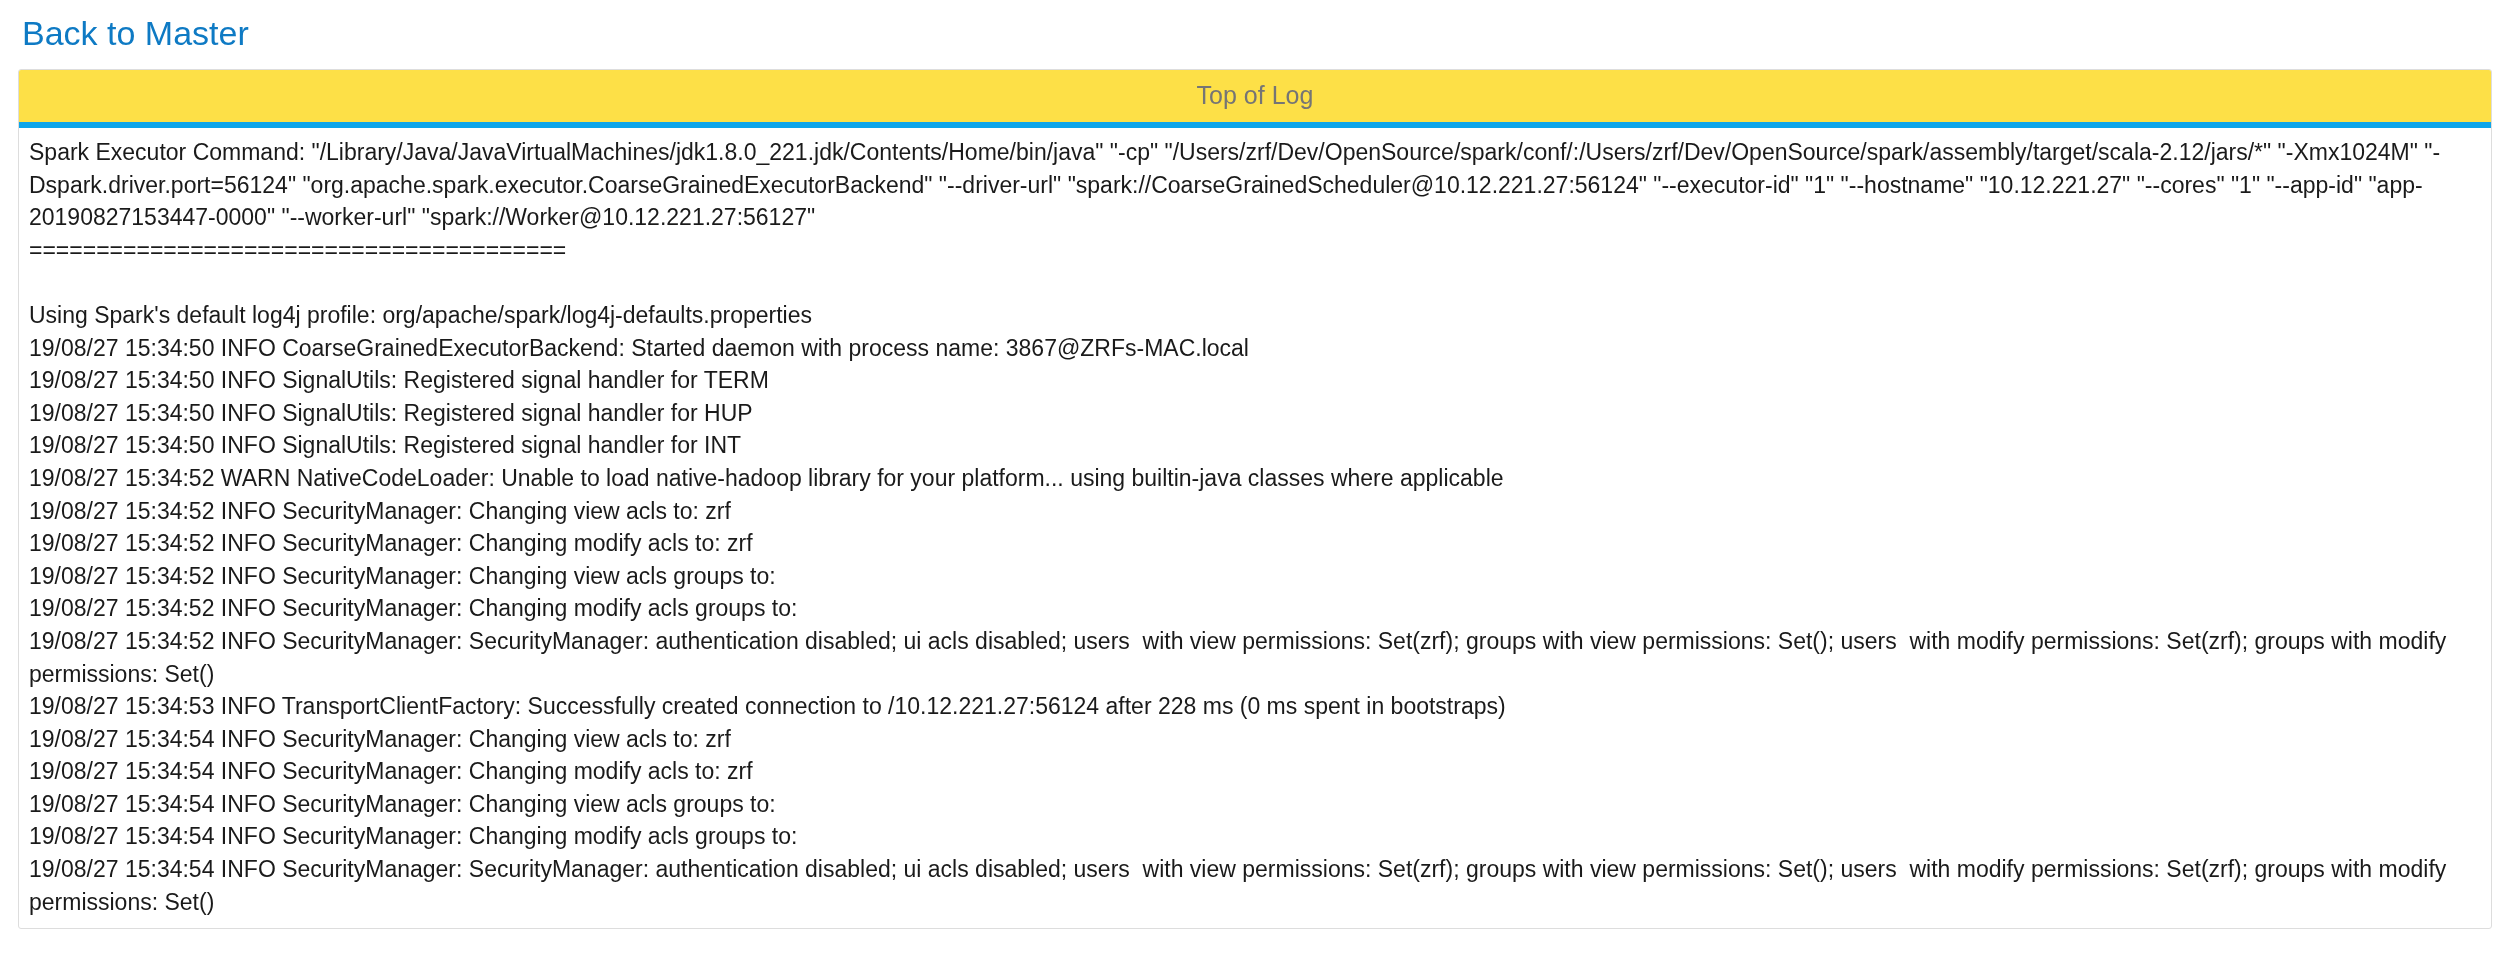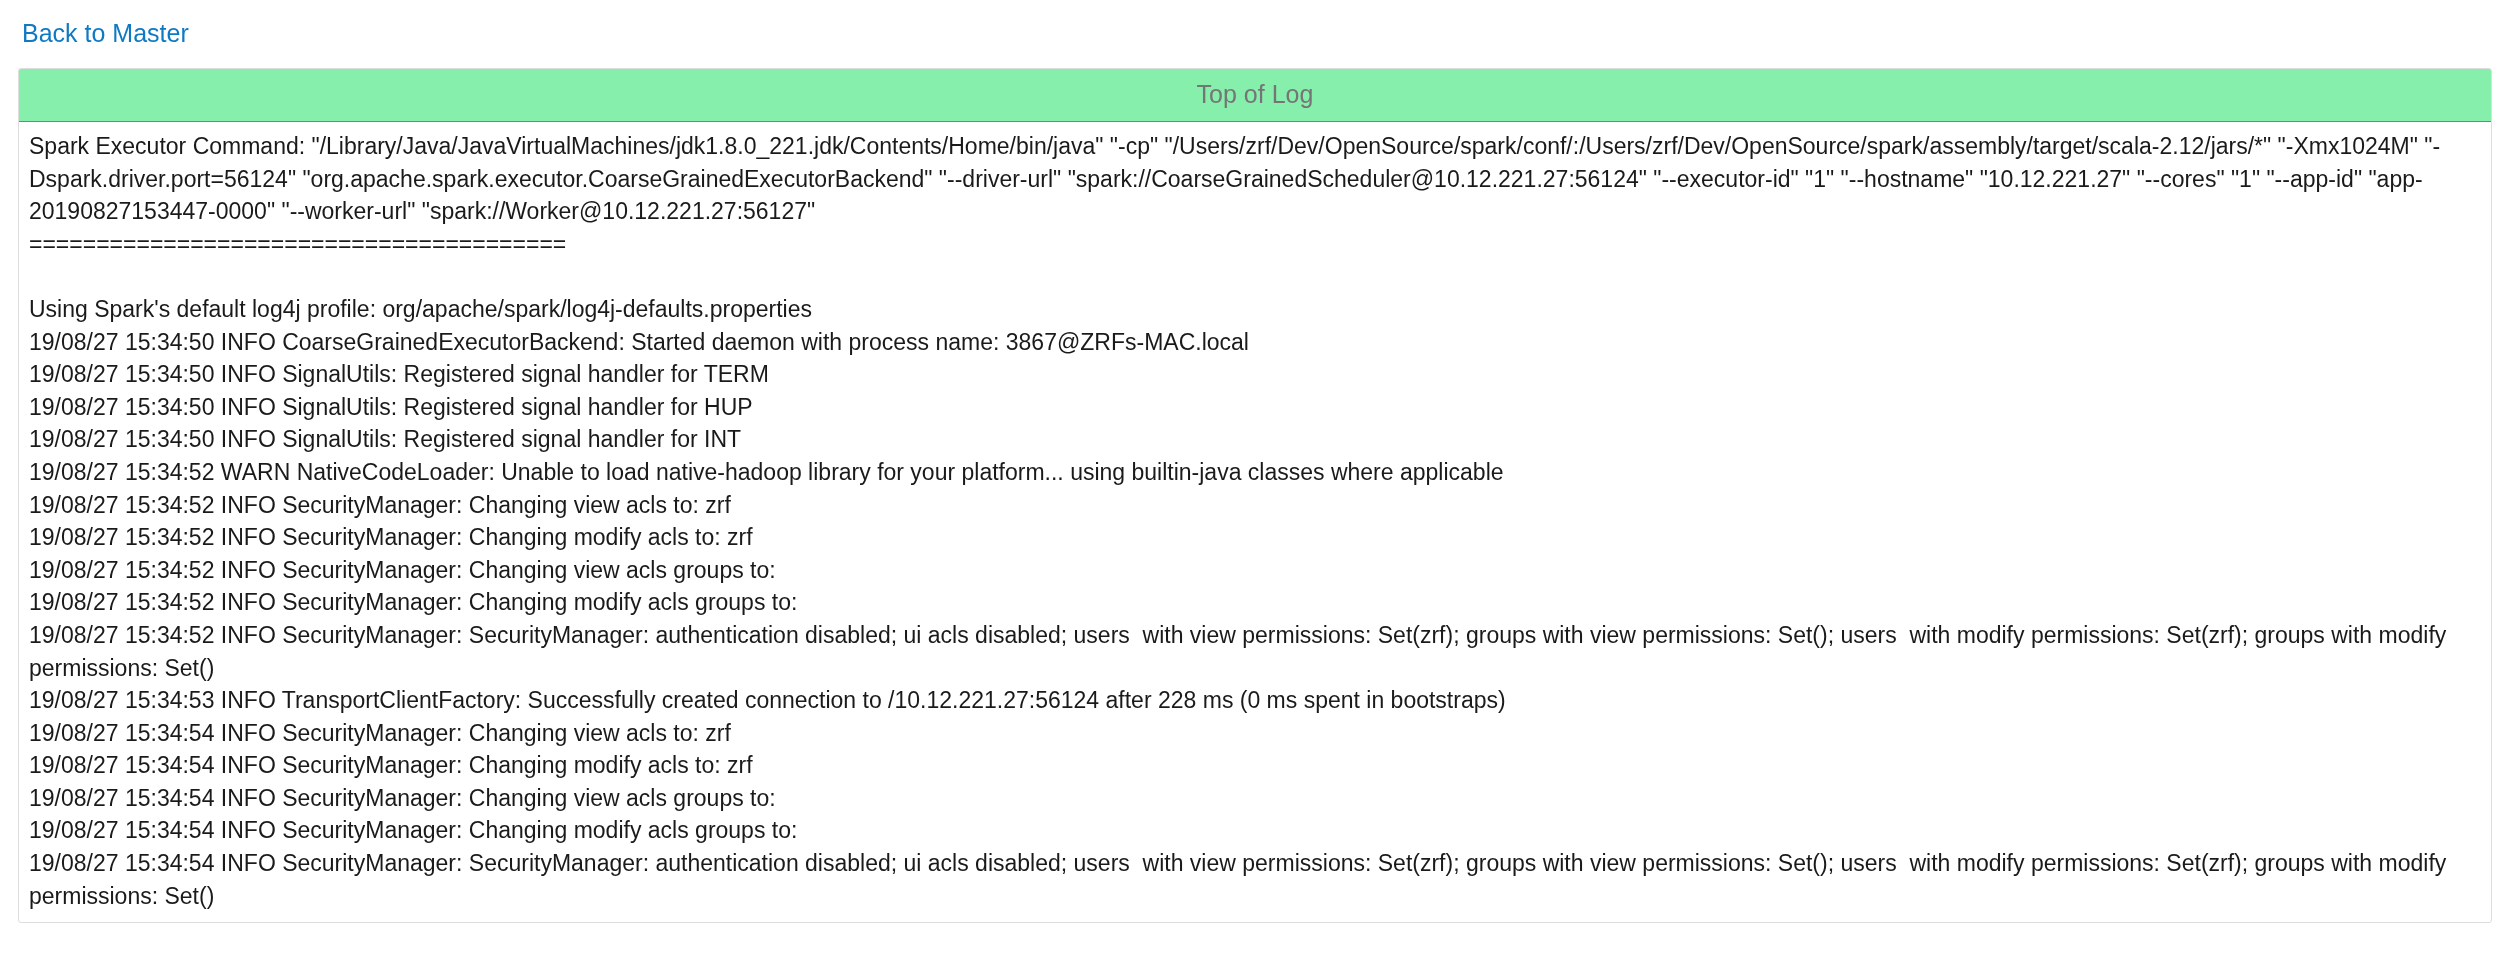--- a/index.html
+++ b/index.html
@@ -13,42 +13,42 @@
     min-height: 964px;
     -webkit-font-smoothing: antialiased;
   }
   .page {
     padding: 14px 18px 0 18px;
     box-sizing: border-box;
   }
   .back-link {
     display: inline-block;
     color: #0e7ac4;
-    font-size: 25px;
+    font-size: 34px;
     line-height: 30px;
     text-decoration: none;
     cursor: pointer;
     margin: 4px 0 0 4px;
   }
   .showing-line {
     margin: 22px 0 0 4px;
     font-size: 25px;
     line-height: 30px;
     color: #111111;
   }
   .log-panel {
     margin-top: 20px;
     border: 1px solid #dddddd;
     border-radius: 3px;
     background: #ffffff;
     overflow: hidden;
   }
   .log-panel-header {
-    background: #86efac;
-    border-bottom: 1px solid #0ea5e9;
+    background: #fde047;
+    border-bottom: 6px solid #0ea5e9;
     color: #757575;
     font-size: 25px;
     line-height: 30px;
     text-align: center;
     padding: 10px 0 12px 0;
     user-select: none;
   }
   .log-body {
     padding: 8px 10px 10px 10px;
     font-size: 23px;

